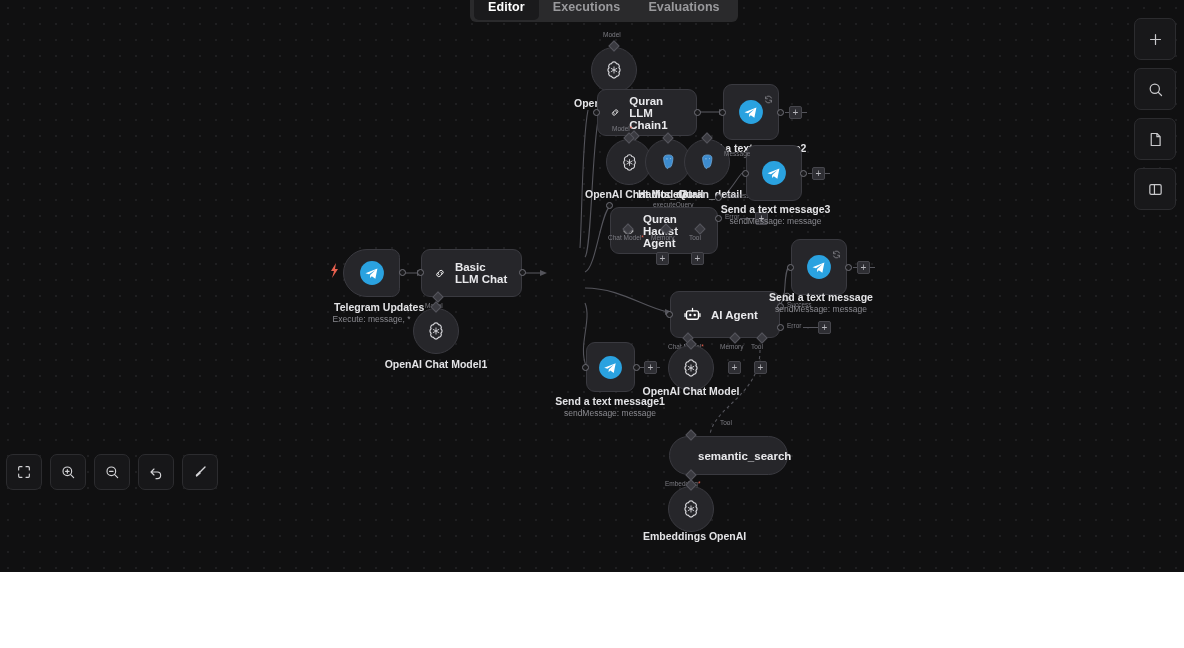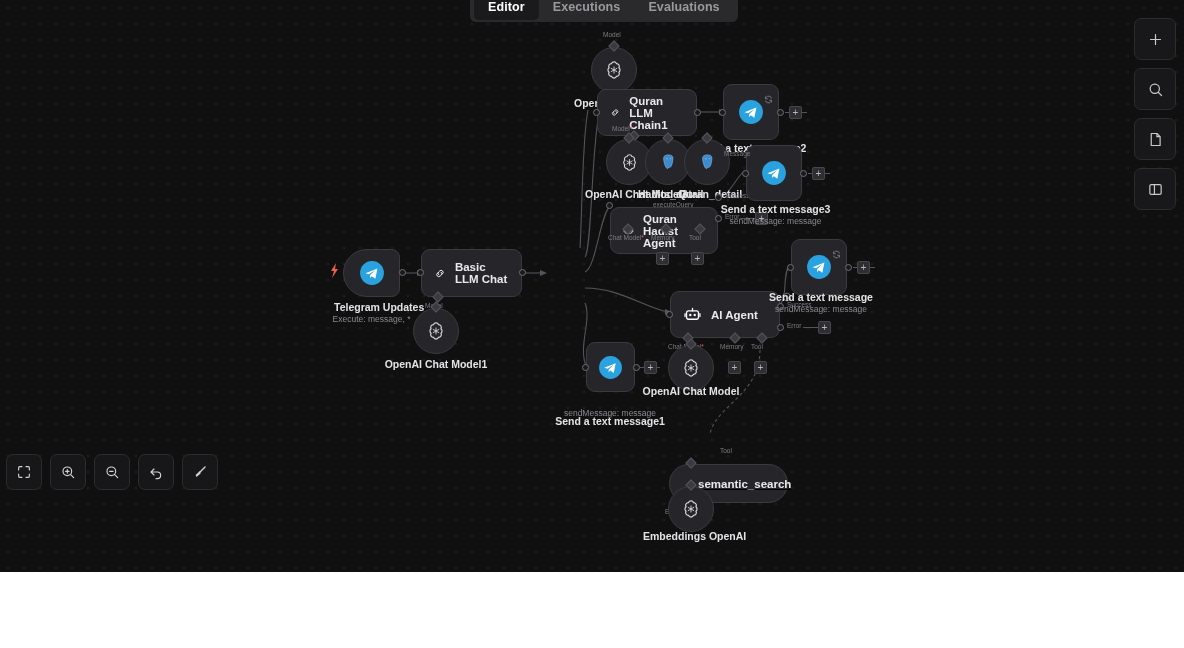--- a/index.html
+++ b/index.html
@@ -404,25 +404,25 @@
       <div class="sq" style="width:49px;height:50px;">
         <svg width="25" height="25" viewBox="0 0 24 24">
           <circle cx="12" cy="12" r="11" fill="#2aa2e0"></circle>
           <path d="M6 12.2l11-4.3-1.9 9.4-3.3-2.4-1.6 1.6.1-2.7 5-4.6-6.2 3.9z" fill="#fff"></path>
         </svg>
       </div>
       <div class="dot" style="left:-4px; top:22px;"></div>
       <div class="dot" style="left:47px; top:22px;"></div>
       <div class="wire" style="left:54px; top:25px; width:20px;"></div>
       <div class="plus" style="left:58px; top:19px;">+</div>
-      <div class="lbl" style="left:-39px; top:53px; width:126px;margin-top:20px;">Send a text message1</div>
+      <div class="lbl" style="left:-39px; top:53px; width:126px;">Send a text message1</div>
       <div class="sub" style="left:-39px; top:66px; width:126px;">sendMessage: message</div>
     </div>
 
-    <div class="node" style="left:669px; top:464px;text-decoration:underline;">
+    <div class="node" style="left:669px; top:436px;">
       <div class="pill" style="width:119px;height:39px;">
         <svg width="19" height="19" viewBox="0 0 24 24">
           <path d="M12 2.4c-3.6 0-6.2 1.3-6.2 4 0 2 .3 4.4 1 6.6.6 2.1 1.4 4.2 2.2 5.4.7 1.1 1.6 1.5 2.3 1.1.6-.3.6-1 .6-1.8 0 0 .5.4 1.3.4s1.7-.4 2.3-1.6c.6-1.1 1.1-3 1.5-5 .4-1.9.6-3.8.6-5.1 0-2.7-2-4-5.6-4z" fill="#3d8bcd" stroke="#7fb8e8" stroke-width="0.8"></path>
           <path d="M10.6 7.4c0 .4-.2.7-.5.7s-.5-.3-.5-.7.2-.7.5-.7.5.3.5.7zM14.6 7.3c0 .4-.2.6-.4.6s-.4-.2-.4-.6.2-.6.4-.6.4.2.4.6z" fill="#fff"></path>
         </svg>
         <span>semantic_search</span>
       </div>
       <div class="diamond" style="left:18px; top:-5px;"></div>
       <div class="tiny" style="left:51px; top:-17px;">Tool</div>
       <div class="diamond" style="left:18px; top:35px;"></div>

